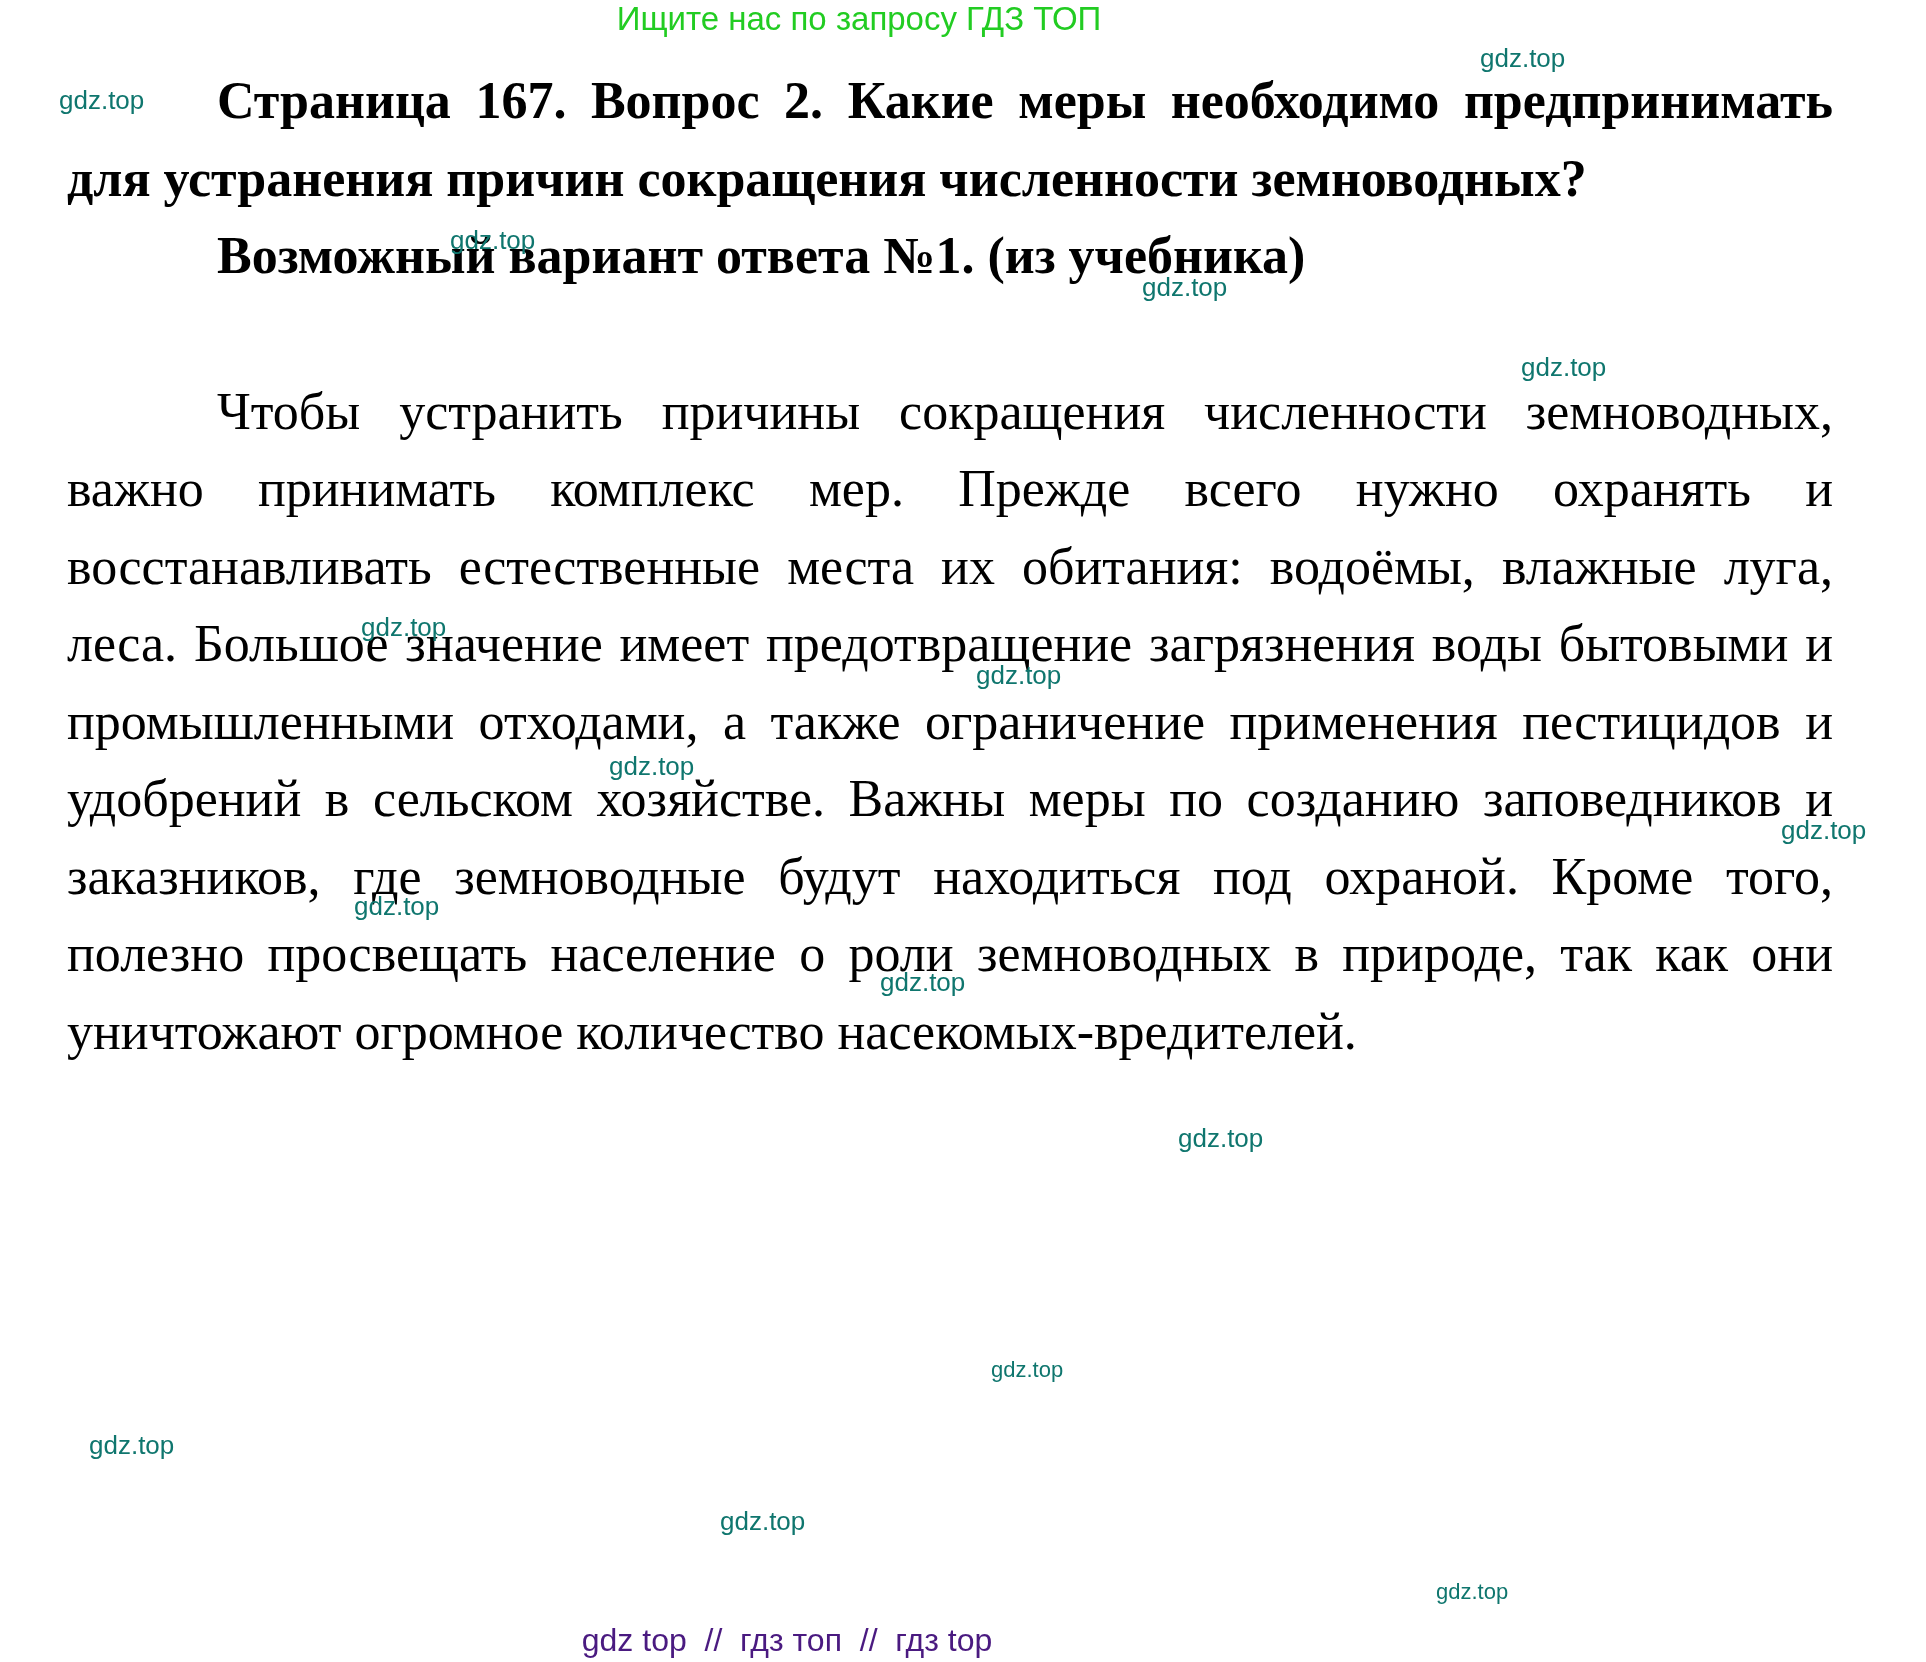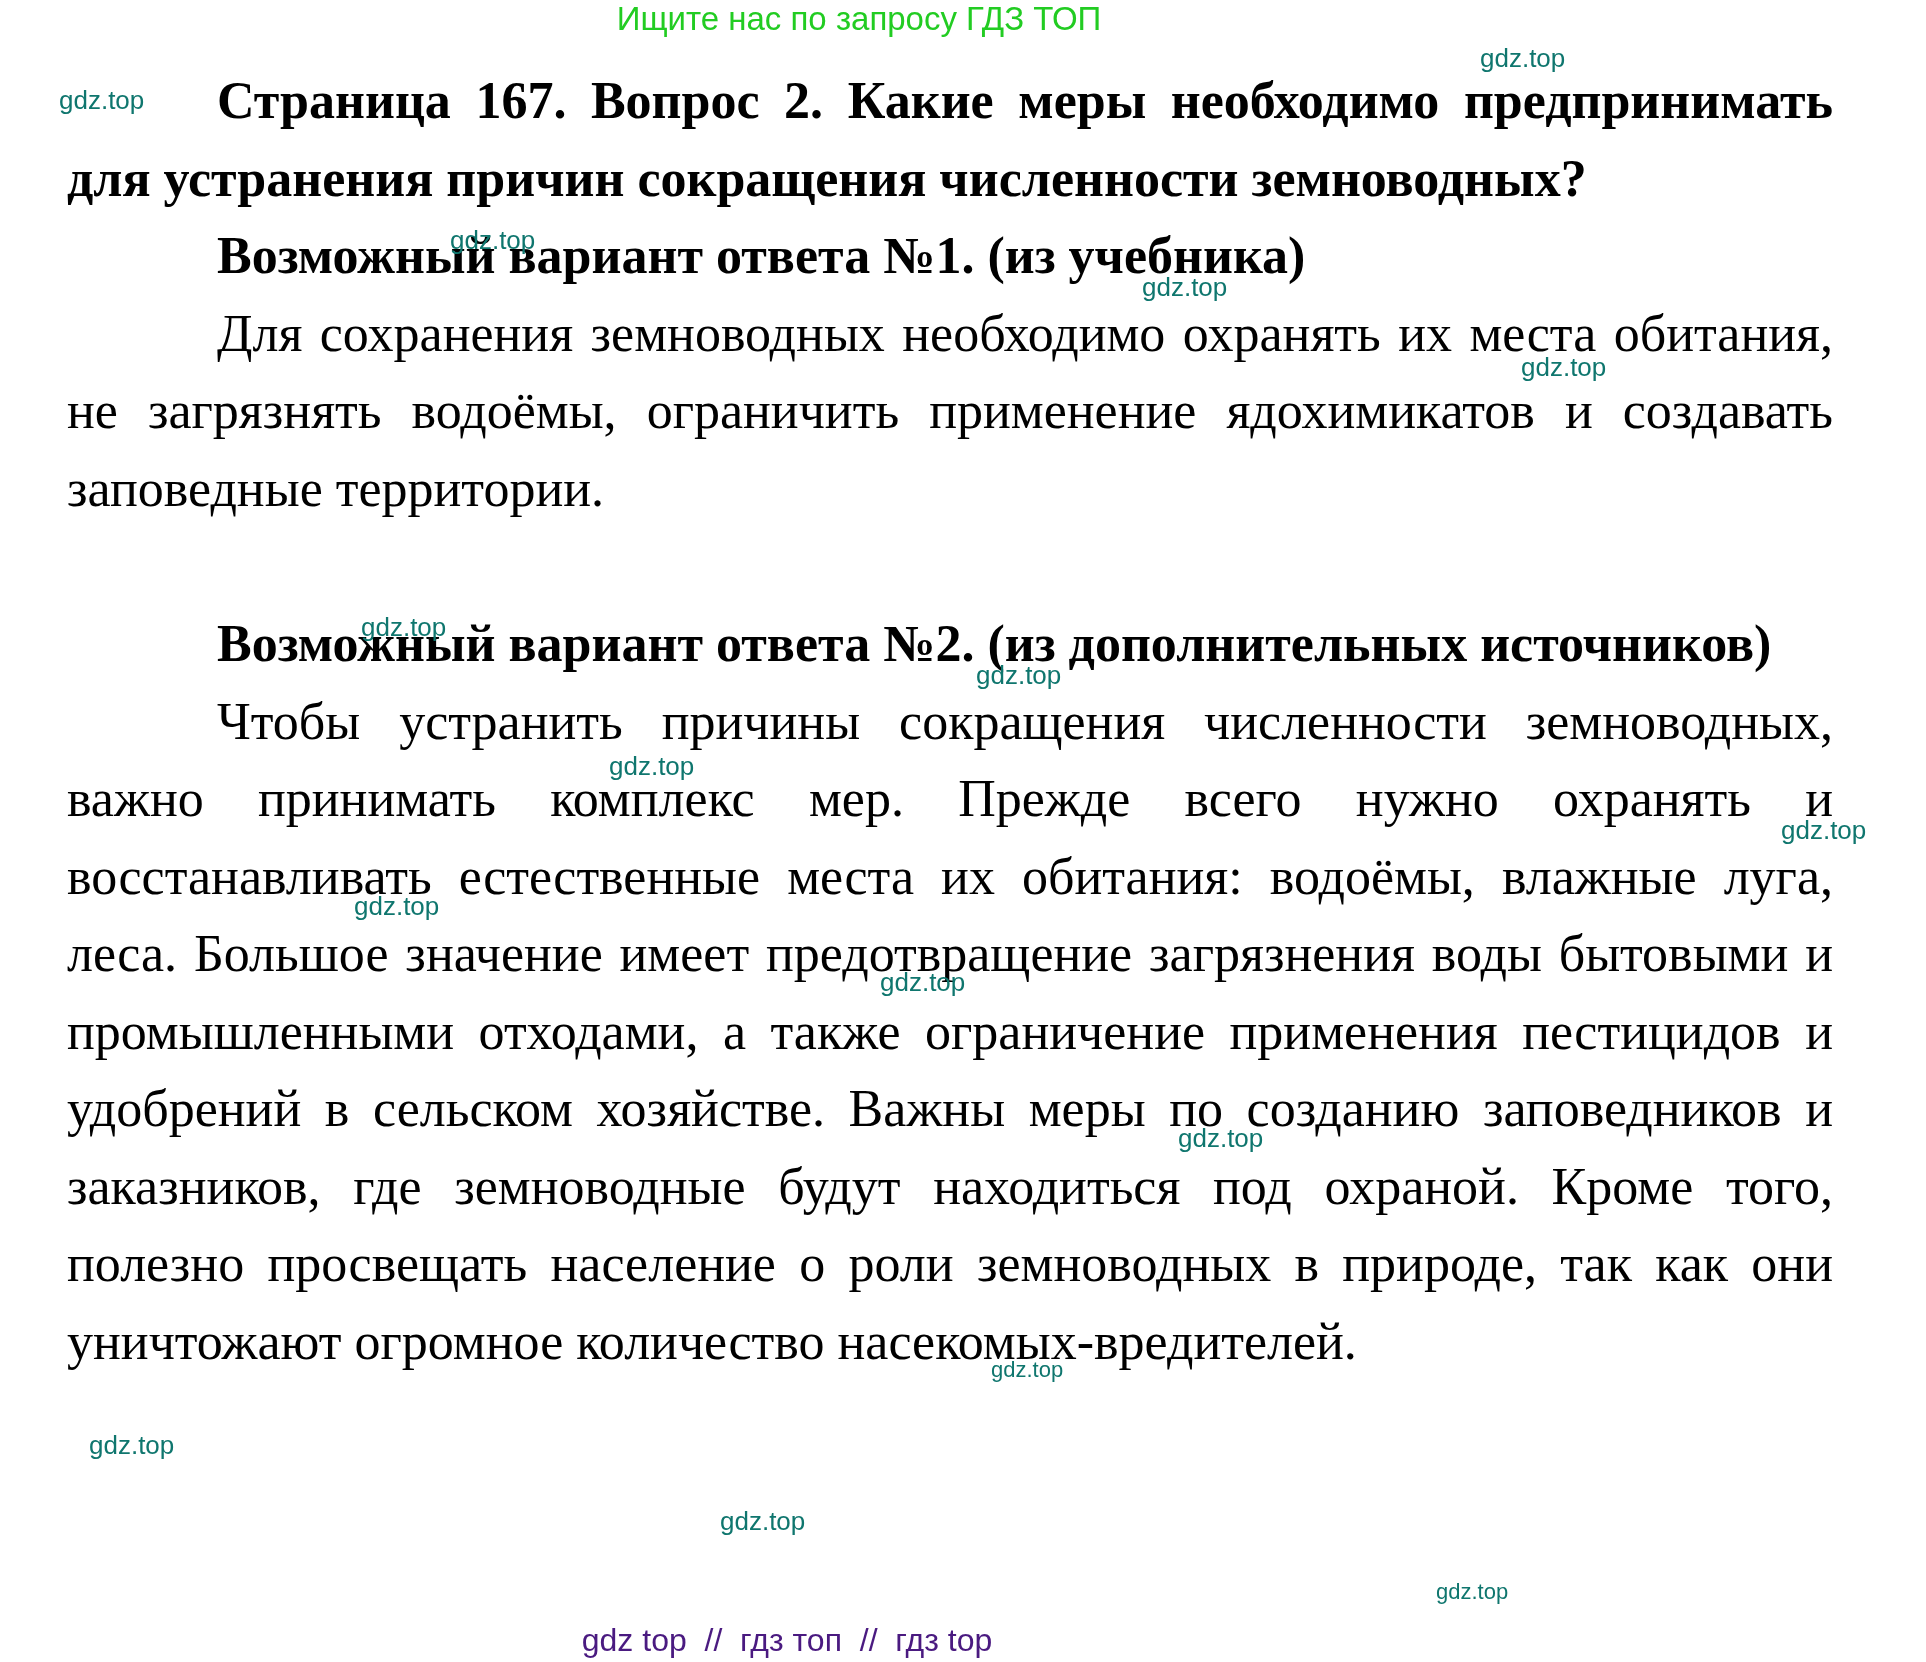--- a/index.html
+++ b/index.html
@@ -16,23 +16,21 @@
   .footer { position:absolute; left:0; top:1622px; width:1574px; text-align:center; font-family:"Liberation Sans", sans-serif; font-size:32px; color:#4a1a80; line-height:36px; white-space:pre; }
 </style>
 </head>
 <body>
 
 <div class="banner">Ищите нас по запросу ГДЗ ТОП</div>
 
 <div class="content">
   <p class="p indent bold heading-just">Страница 167. Вопрос 2. Какие меры необходимо предпринимать для устранения причин сокращения численности земноводных?</p>
   <p class="p indent bold">Возможный вариант ответа №1. (из учебника)</p>
-  <p class="p indent">Для сохранения земноводных необходимо охранять их места обитания, не загрязнять водоёмы, ограничить применение ядохимикатов и создавать заповедные территории.</p>
   <div class="gap"></div>
-  <p class="p indent bold heading-just">Возможный вариант ответа №2. (из дополнительных источников)</p>
   <p class="p indent">Чтобы устранить причины сокращения численности земноводных, важно принимать комплекс мер. Прежде всего нужно охранять и восстанавливать естественные места их обитания: водоёмы, влажные луга, леса. Большое значение имеет предотвращение загрязнения воды бытовыми и промышленными отходами, а также ограничение применения пестицидов и удобрений в сельском хозяйстве. Важны меры по созданию заповедников и заказников, где земноводные будут находиться под охраной. Кроме того, полезно просвещать население о роли земноводных в природе, так как они уничтожают огромное количество насекомых-вредителей.</p>
 </div>
 
 <span class="wm" style="left:1480px;top:44px;">gdz.top</span>
 <span class="wm" style="left:59px;top:86px;">gdz.top</span>
 <span class="wm" style="left:450px;top:226px;">gdz.top</span>
 <span class="wm" style="left:1142px;top:273px;">gdz.top</span>
 <span class="wm" style="left:1521px;top:353px;">gdz.top</span>
 <span class="wm" style="left:361px;top:613px;">gdz.top</span>
 <span class="wm" style="left:976px;top:661px;">gdz.top</span>

